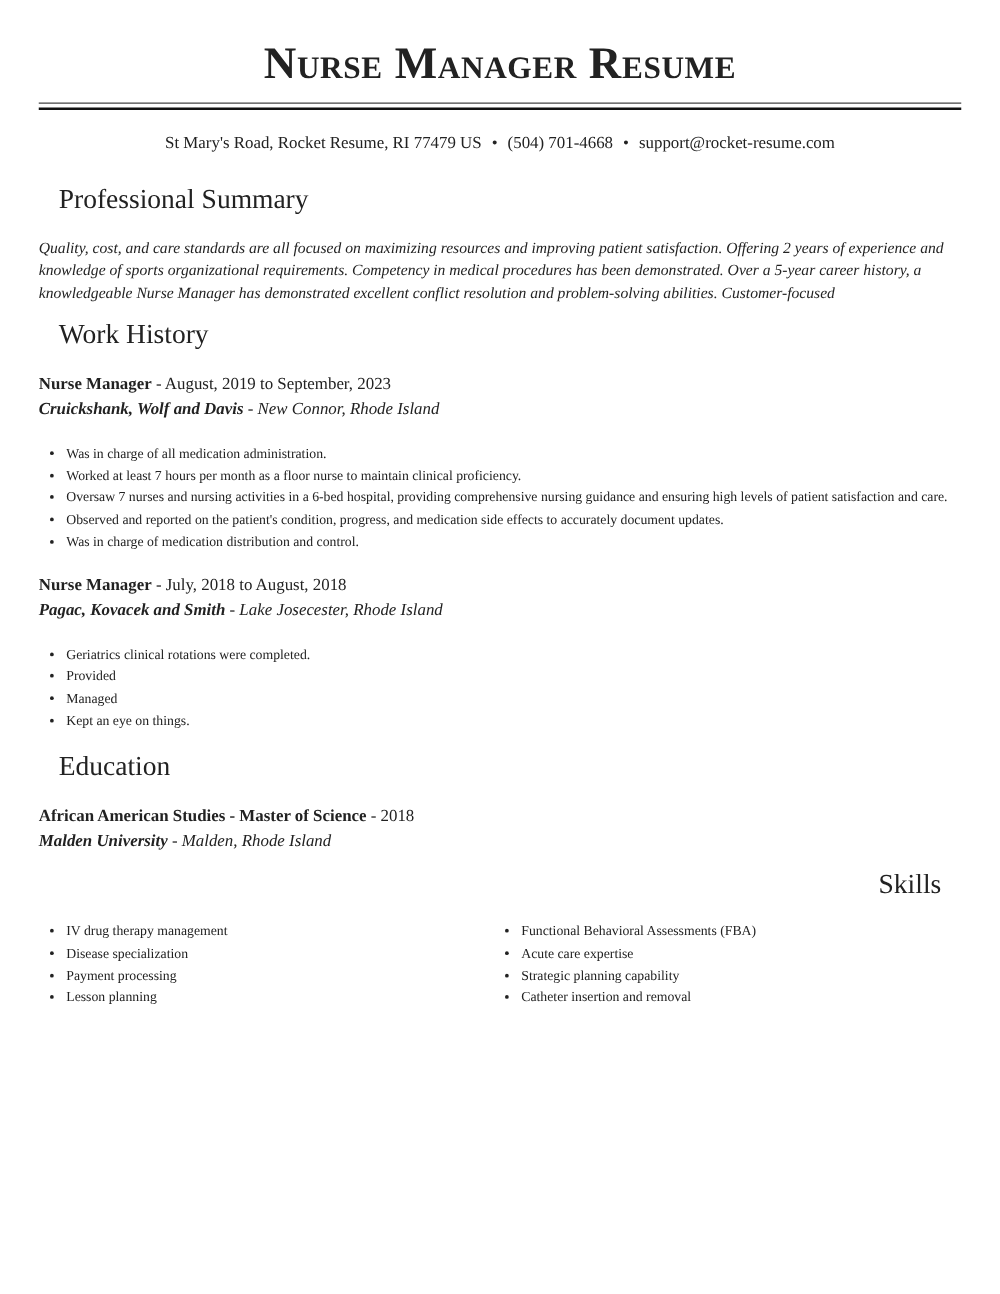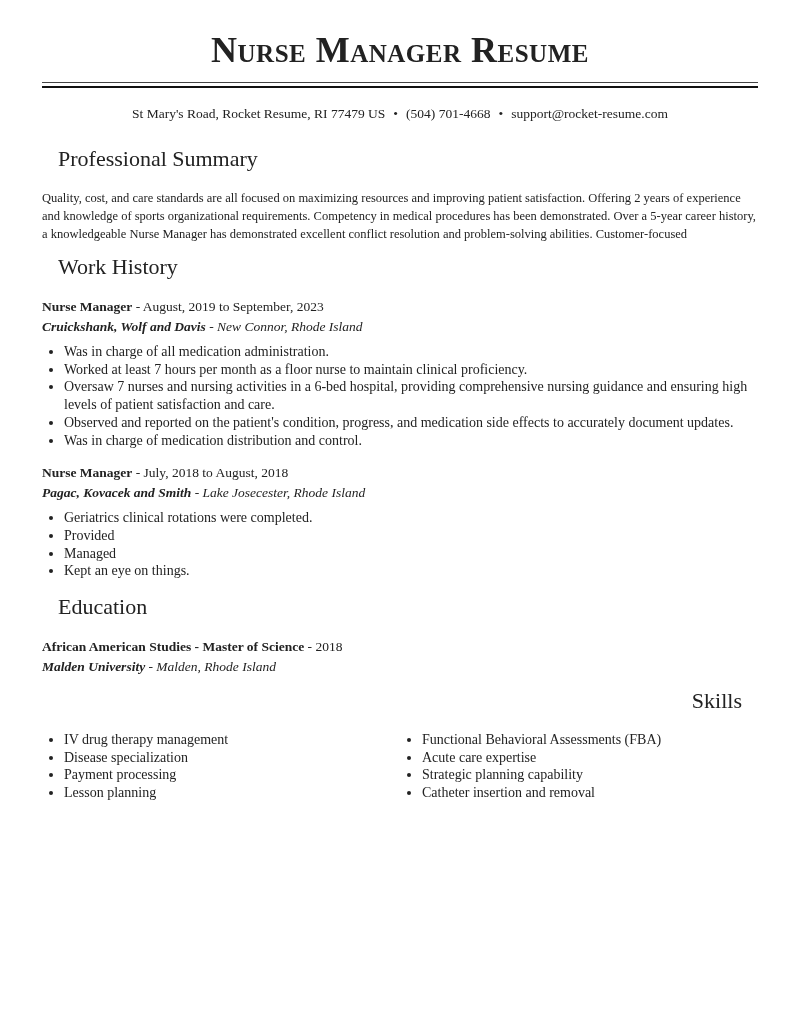--- a/index.html
+++ b/index.html
@@ -8,21 +8,21 @@
       background: #ffffff;
     }
     body {
       width: 800px;
       height: 1035px;
       overflow: hidden;
       font-family: "Liberation Serif", "DejaVu Serif", serif;
       color: #222222;
     }
     .page {
-      padding: 0 42px;
+      padding: 0 31px;
       position: relative;
     }
     .title {
       text-align: center;
       font-variant: small-caps;
       font-weight: bold;
       font-size: 36px;
       letter-spacing: 0.5px;
       margin: 0;
       padding-top: 29px;
@@ -57,34 +57,35 @@
       margin: 16px;
       line-height: 28px;
       color: #222;
     }
     .summary-title { margin-top: 22px; }
     .summary-text {
       font-size: 12.5px;
       line-height: 18px;
       margin-top: 9px;
       color: #222;
+      font-style: italic;
     }
     .work-title { margin-top: 10px; }
     .job { margin-top: 9px; }
     .job + .job { margin-top: 14px; }
     .line {
       font-size: 13.5px;
       line-height: 20px;
     }
     .bold { font-weight: bold; }
     .italic { font-style: italic; }
     ul.bullets {
-      margin: 6px 0 0 0;
+      margin: 18px 0 0 0;
       padding-left: 22px;
-      font-size: 14px;
+      font-size: 11px;
       line-height: 17.7px;
     }
     ul.bullets li { padding-left: 0; }
     .edu-title { margin-top: 13px; }
     .edu { margin-top: 9px; }
     .edu + .edu { margin-top: 14px; }
     .skills-title { margin-top: 10px; text-align: right; }
     .skills-grid {
       display: flex;
       margin-top: 6px;

